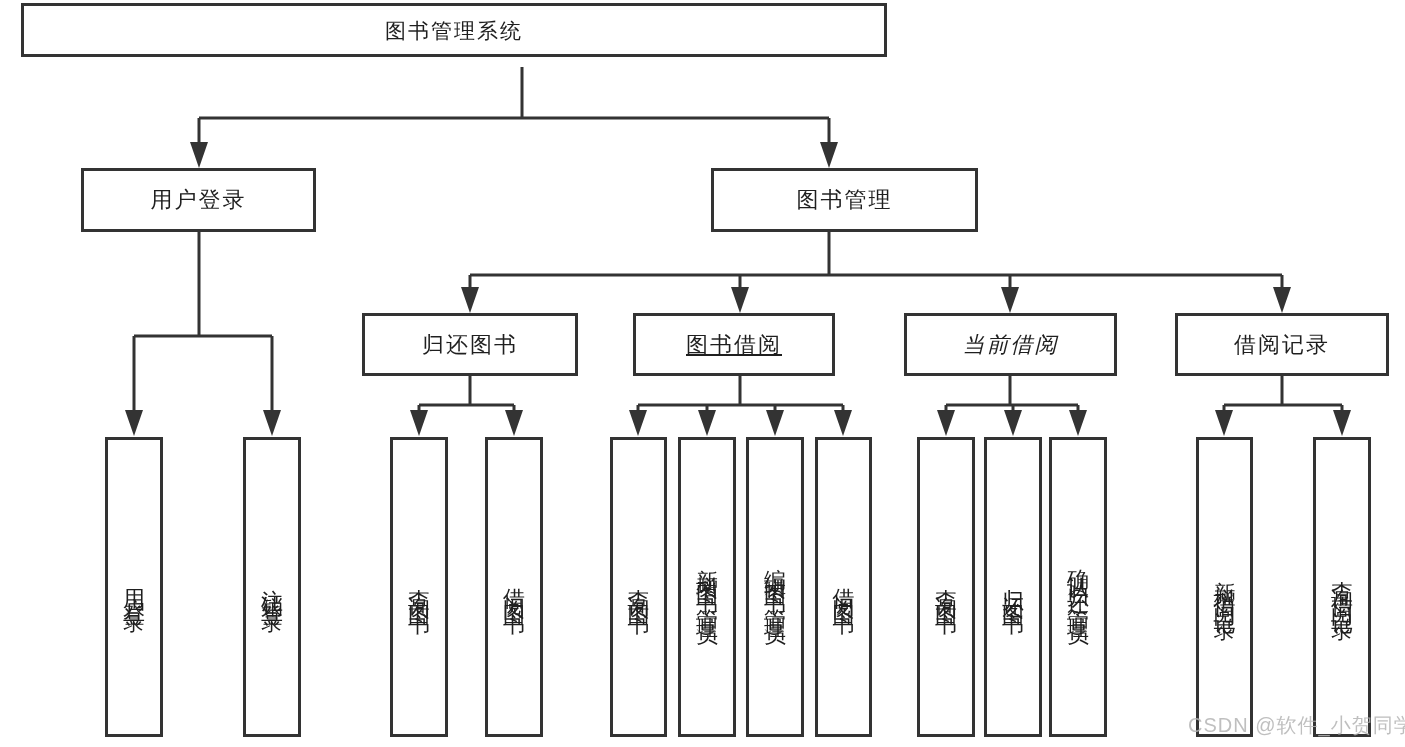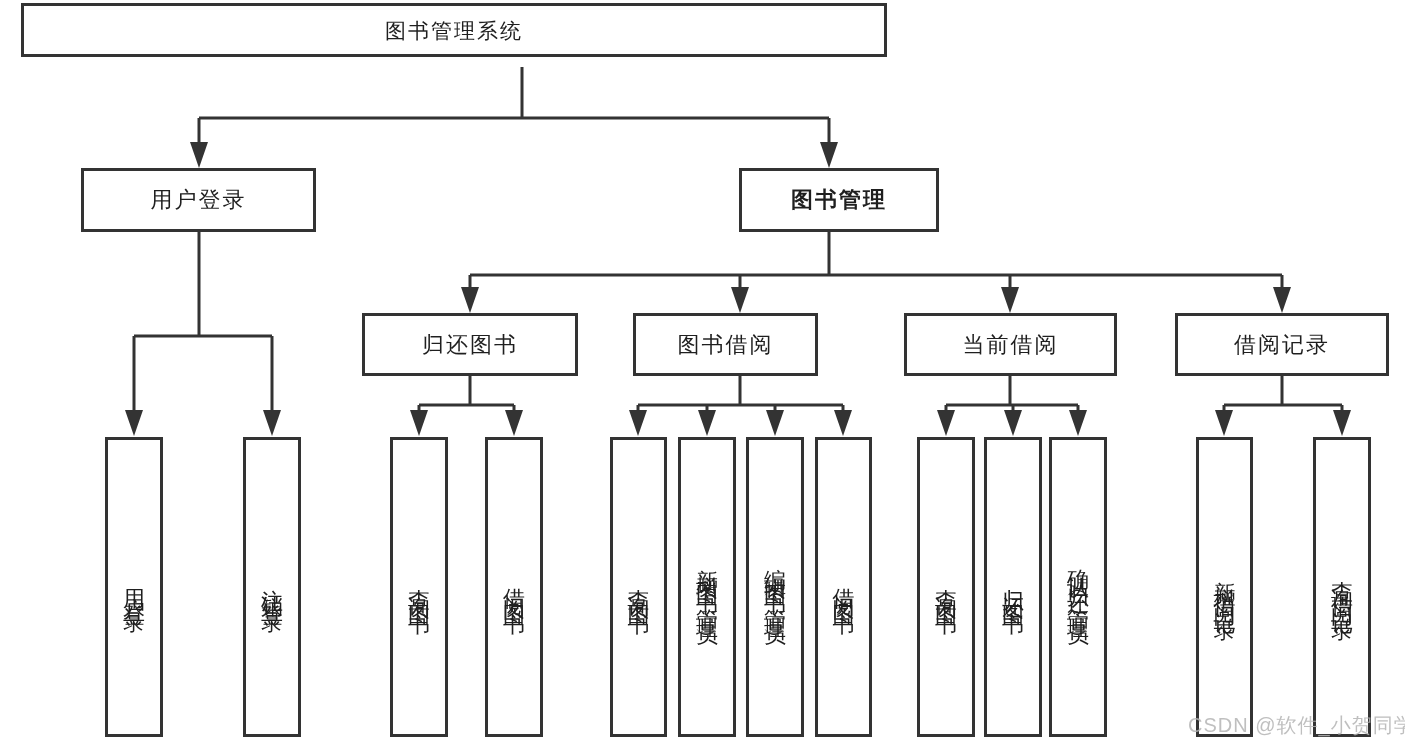--- a/index.html
+++ b/index.html
@@ -116,31 +116,31 @@
       <polygon class="head" points="1333,410 1351,410 1342,436"></polygon>
   </svg>
 
   <div class="node hnode root-node" style="left:21px; top:3px; width:866px; height:54px;">
     <span class="node-label">图书管理系统</span>
   </div>
 
   <div class="node hnode" style="left:81px; top:168px; width:235px; height:64px;">
     <span class="node-label">用户登录</span>
   </div>
-  <div class="node hnode" style="left:739px; top:168px; width:200px; height:64px;font-weight:bold;">
+  <div class="node hnode" style="left:711px; top:168px; width:267px; height:64px;">
     <span class="node-label">图书管理</span>
   </div>
 
   <div class="node hnode" style="left:362px; top:313px; width:216px; height:63px;">
     <span class="node-label">归还图书</span>
   </div>
-  <div class="node hnode" style="left:633px; top:313px; width:185px; height:63px;">
+  <div class="node hnode" style="left:633px; top:313px; width:202px; height:63px;text-decoration:underline;">
     <span class="node-label">图书借阅</span>
   </div>
-  <div class="node hnode" style="left:904px; top:313px; width:213px; height:63px;">
+  <div class="node hnode" style="left:904px; top:313px; width:213px; height:63px;font-style:italic;">
     <span class="node-label">当前借阅</span>
   </div>
   <div class="node hnode" style="left:1175px; top:313px; width:214px; height:63px;">
     <span class="node-label">借阅记录</span>
   </div>
 
   <div class="node vnode" style="left:105px; top:437px; width:58px; height:300px;">
     <span class="node-label">用户登录</span>
   </div>
   <div class="node vnode" style="left:243px; top:437px; width:58px; height:300px;">

